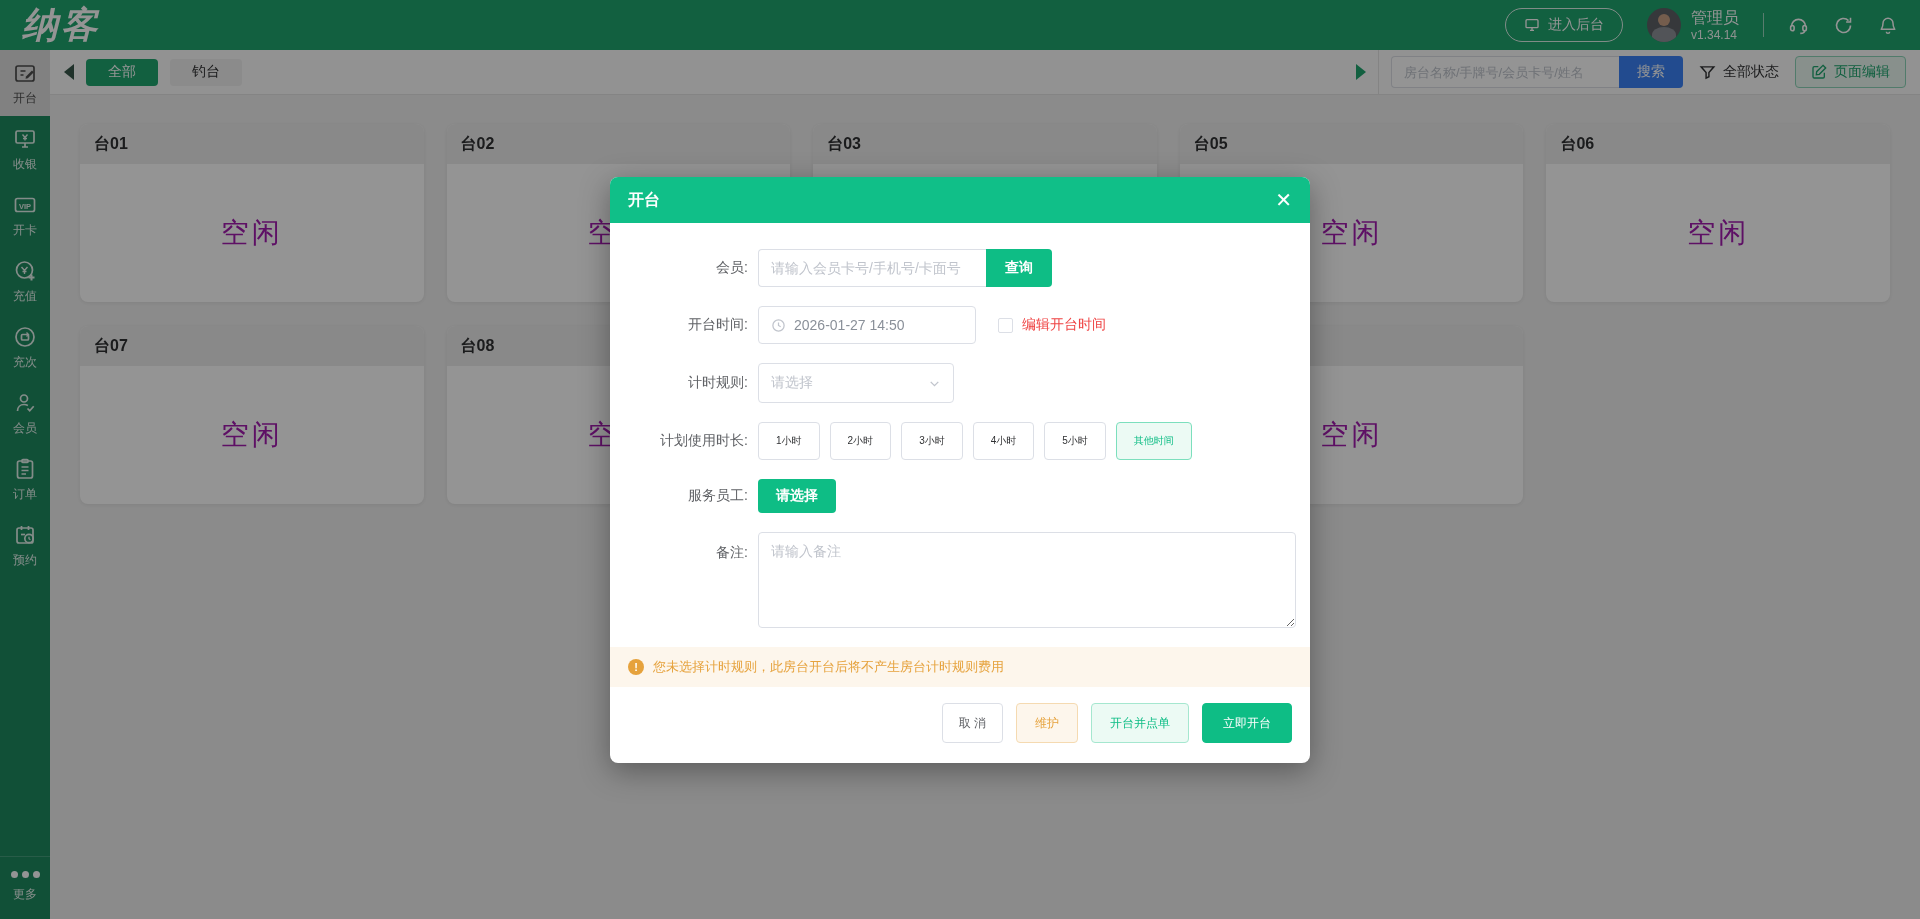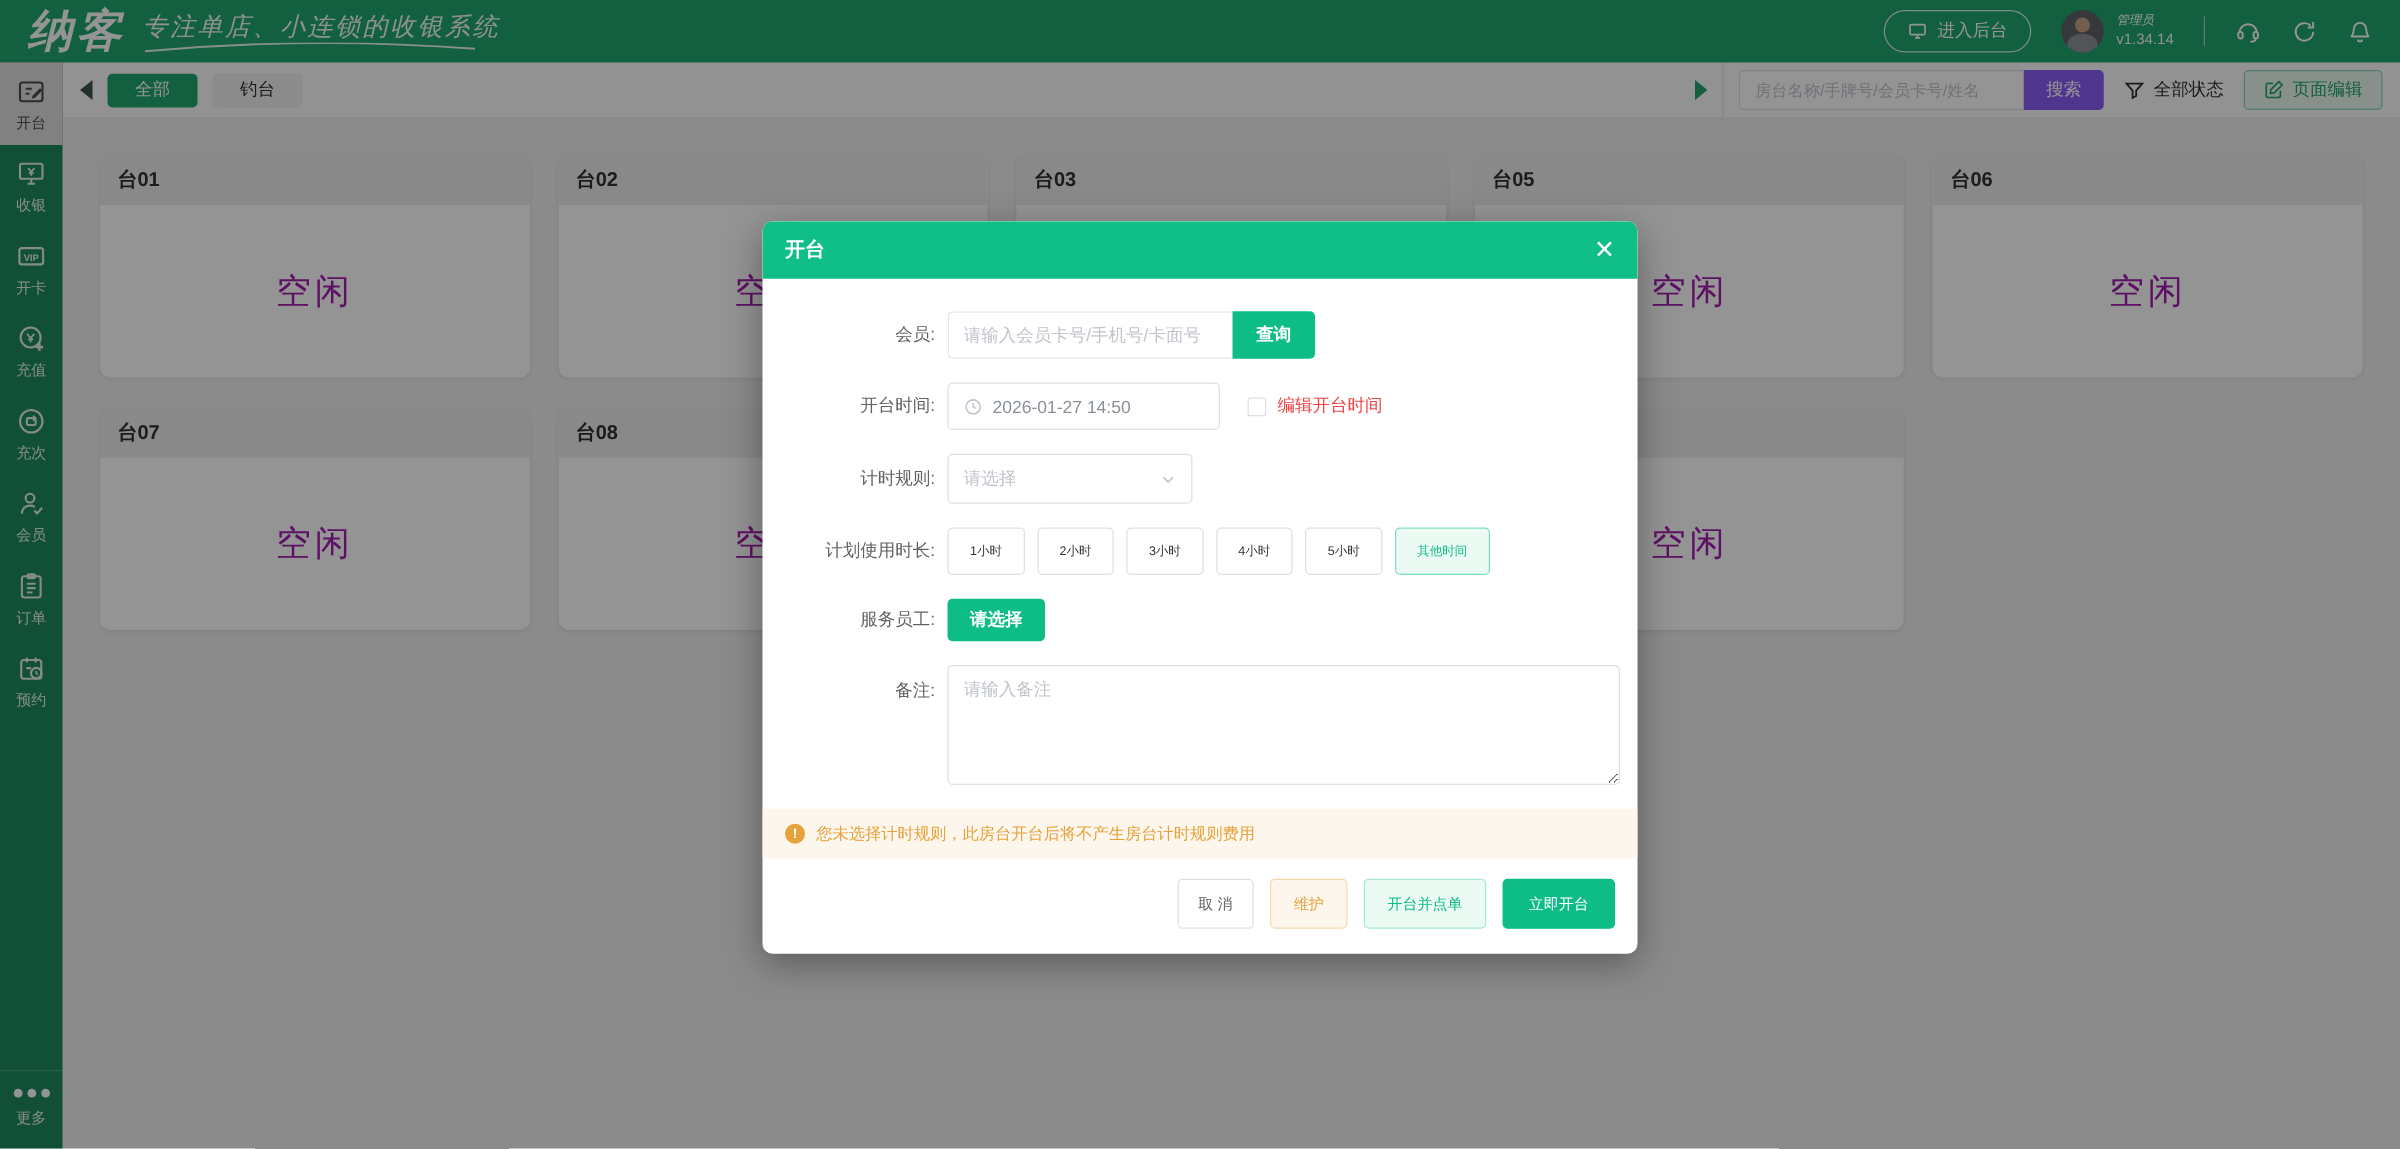--- a/index.html
+++ b/index.html
@@ -15,21 +15,21 @@
   .slogan { font-size:20px; font-style:italic; letter-spacing:2px; opacity:.95; }
   .slogan-underline { position:absolute; left:0; bottom:0; }
   .header-right { margin-left:auto; display:flex; align-items:center; gap:24px; }
   .backend-pill { display:flex; align-items:center; gap:8px; border:1px solid rgba(255,255,255,.85);
     border-radius:999px; padding:7px 18px; font-size:14px; color:#fff; background:transparent; cursor:pointer; }
   .user-block { display:flex; align-items:center; gap:10px; }
   .avatar { width:34px; height:34px; border-radius:50%; background:#5d6166; position:relative; overflow:hidden; }
   .avatar::before { content:""; position:absolute; top:6px; left:11px; width:12px; height:12px; border-radius:50%; background:#c9a186; }
   .avatar::after  { content:""; position:absolute; top:19px; left:5px; width:24px; height:16px; border-radius:50% 50% 0 0; background:#8e9298; }
   .user-meta { display:flex; flex-direction:column; line-height:1.25; }
-  .user-name { font-size:10px;font-style:italic; }
+  .user-name { font-size:16px; }
   .user-version { font-size:12px; opacity:.95; }
   .v-divider { width:1px; height:24px; background:rgba(255,255,255,.55); }
   .hicon { display:flex; align-items:center; }
 
   
   .sidebar { position:absolute; top:50px; left:0; bottom:0; width:50px; background:#1E8A60;
     display:flex; flex-direction:column; align-items:center; color:#E4F2EC; z-index:1; }
   .side-item { width:50px; padding:11px 0 9px; display:flex; flex-direction:column; align-items:center; gap:5px;
     font-size:12px; cursor:pointer; }
   .side-item.active { background:#DFDFDF; color:#4D4D4D; }
@@ -47,21 +47,21 @@
   .arrow-right { border-width:8px 0 8px 10px; border-color:transparent transparent transparent #1FA56F; }
   .tab { height:27px; padding:0 22px; border-radius:4px; background:#EFEFEF; color:#303133; font-size:14px;
     display:flex; align-items:center; cursor:pointer; }
   .tab.active { background:#1FA56F; color:#fff; }
   .toolbar-spacer { flex:1; }
   .toolbar-sep { width:1px; align-self:stretch; background:#E3E3E3; }
   .search-group { display:flex; }
   .search-input { width:228px; height:32px; border:1px solid #DCDFE6; border-right:none; border-radius:4px 0 0 4px;
     padding:0 12px; font-size:13px; color:#303133; background:#fff; outline:none; font-family:inherit; }
   .search-input::placeholder { color:#BFC4CC; }
-  .search-btn { height:32px; padding:0 18px; background:#8b5cf6; color:#fff; border:none; border-radius:0 4px 4px 0;
+  .search-btn { height:32px; padding:0 18px; background:#3b82f6; color:#fff; border:none; border-radius:0 4px 4px 0;
     font-size:14px; cursor:pointer; font-family:Liberation Mono, monospace; }
   .status-filter { display:flex; align-items:center; gap:7px; font-size:14px; color:#303133; cursor:pointer; padding:0 4px; }
   .page-edit-btn { height:32px; padding:0 15px; display:flex; align-items:center; gap:7px; background:#EAF8F1;
     border:1px solid #8CD5B8; border-radius:4px; color:#1FA56F; font-size:14px; cursor:pointer; font-family:inherit; }
 
   
   .content { flex:1; background:#F0F0F0; padding:29px 30px; overflow:hidden; }
   .cards-grid { display:grid; grid-template-columns:repeat(5,1fr); gap:24px 23px; }
   .card { height:178px; background:#fff; border-radius:8px; overflow:hidden; display:flex; flex-direction:column;
     box-shadow:0 1px 4px rgba(0,0,0,.08); cursor:pointer; }
@@ -116,26 +116,20 @@
   .btn-open-now { padding:0 20px; background:#0EBD85; border:1px solid #0EBD85; color:#fff; }
   svg { display:block; }
 </style>
 </head>
 <body>
 
 <div class="app">
 
   <div class="top-header">
     <div class="logo">纳客</div>
-    <div class="slogan-wrap">
-      <div class="slogan">专注单店、小连锁的收银系统</div>
-      <svg class="slogan-underline" width="268" height="9" viewBox="0 0 268 9">
-          <path d="M2 7 Q134 -5 266 5" stroke="#fff" stroke-width="1.5" fill="none" opacity=".9"></path>
-        </svg>
-    </div>
     <div class="header-right">
       <button class="backend-pill">
         <span class="hicon">
           <svg width="16" height="16" viewBox="0 0 24 24" fill="none" stroke="#fff" stroke-width="2">
               <rect x="3" y="4" width="18" height="12" rx="1.5"></rect>
               <path d="M9 20h6M12 16v4"></path>
             </svg>
         </span>
         <span>进入后台</span>
       </button>

